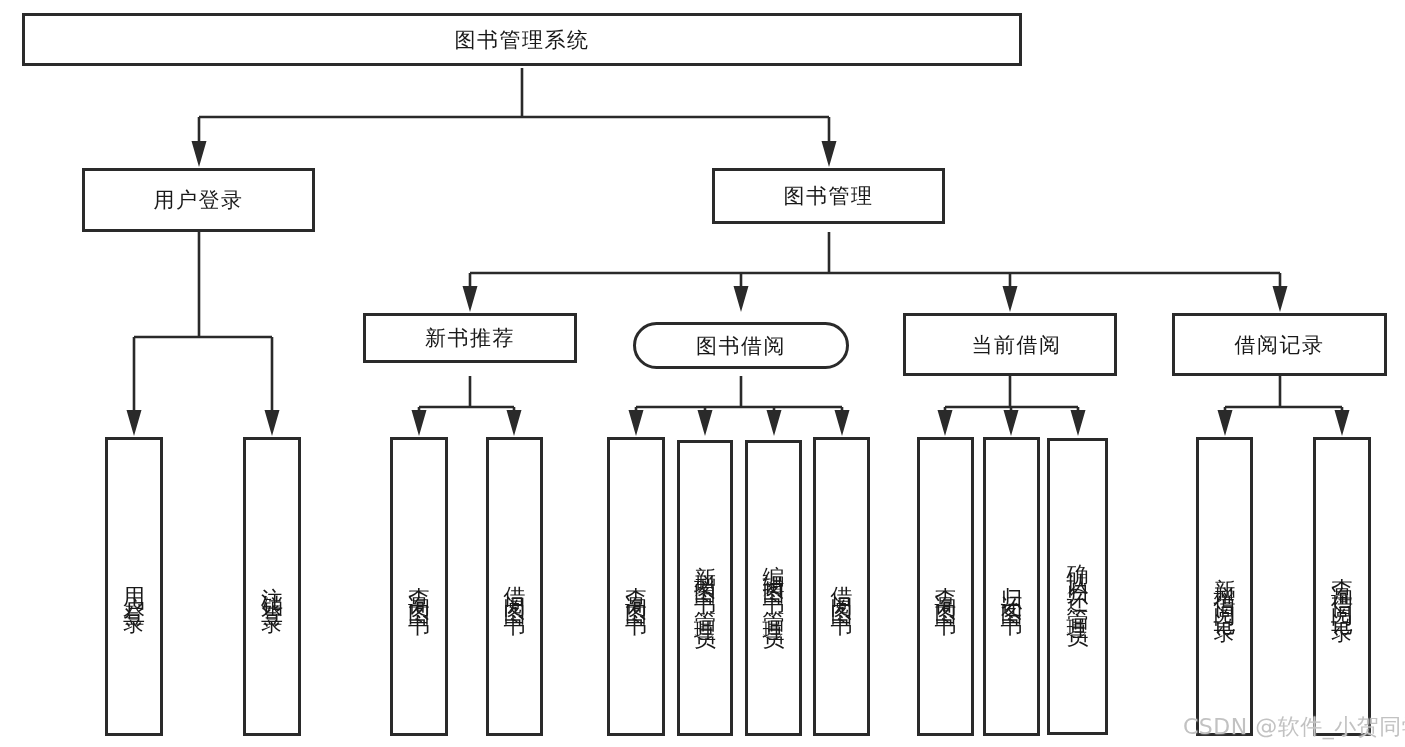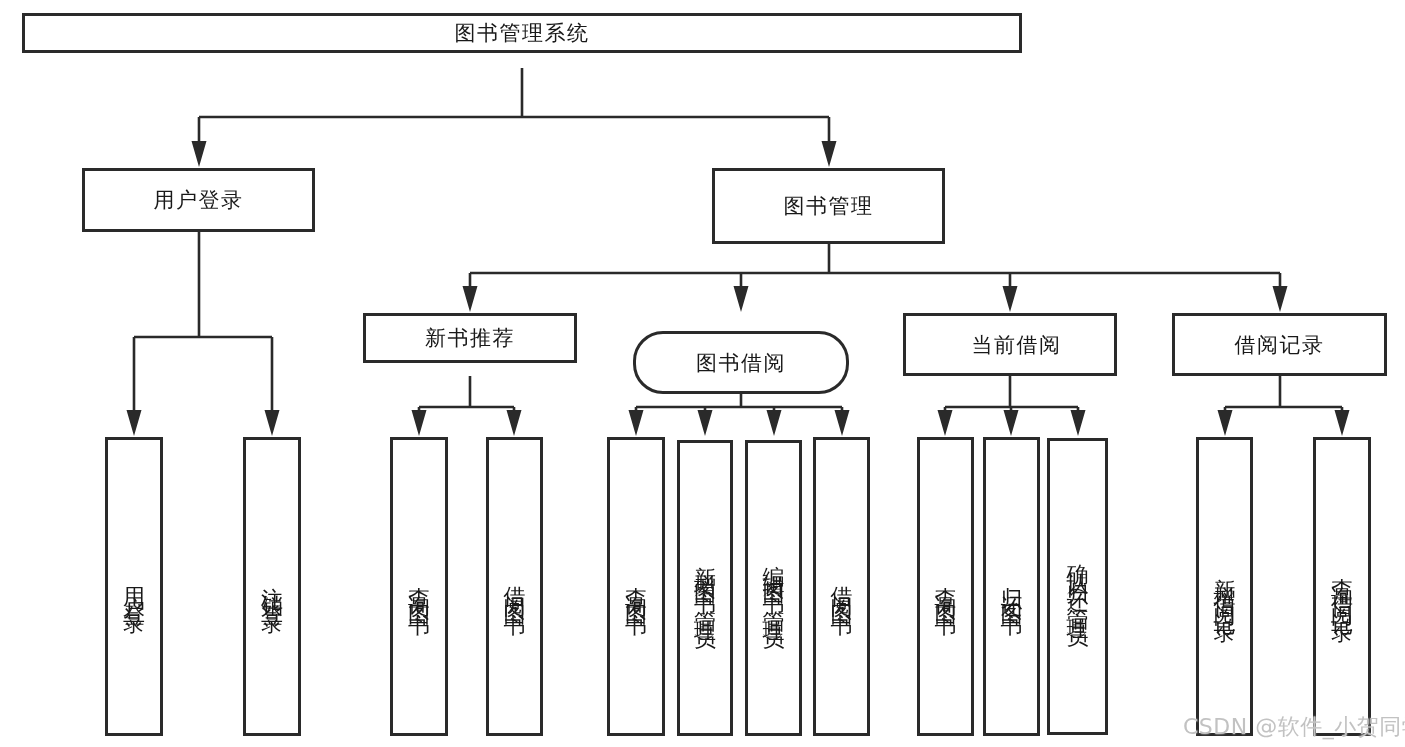--- a/index.html
+++ b/index.html
@@ -61,27 +61,27 @@
       M697.5 410 L712.5 410 L705 436 Z
       M766.5 410 L781.5 410 L774 436 Z
       M834.5 410 L849.5 410 L842 436 Z
       M937.5 410 L952.5 410 L945 436 Z
       M1003.5 410 L1018.5 410 L1011 436 Z
       M1070.5 410 L1085.5 410 L1078 436 Z
       M1217.5 410 L1232.5 410 L1225 436 Z
       M1334.5 410 L1349.5 410 L1342 436 Z"></path>
   </svg>
 
-  <div class="box h" style="left:22px;top:13px;width:1000px;height:40px;">图书管理系统</div>
+  <div class="box h" style="left:22px;top:13px;width:1000px;height:53px;">图书管理系统</div>
 
   <div class="box h" style="left:82px;top:168px;width:233px;height:64px;">用户登录</div>
-  <div class="box h" style="left:712px;top:168px;width:233px;height:76px;">图书管理</div>
+  <div class="box h" style="left:712px;top:168px;width:233px;height:56px;">图书管理</div>
 
   <div class="box h" style="left:363px;top:313px;width:214px;height:50px;">新书推荐</div>
-  <div class="box h" style="left:633px;top:331px;width:216px;height:63px;border-radius:30px;">图书借阅</div>
+  <div class="box h" style="left:633px;top:322px;width:216px;height:47px;border-radius:30px;">图书借阅</div>
   <div class="box h" style="left:903px;top:313px;width:214px;height:63px;padding-left:13px;">当前借阅</div>
   <div class="box h" style="left:1172px;top:313px;width:215px;height:63px;">借阅记录</div>
 
   <div class="box v" style="left:105px;top:437px;width:58px;height:299px;">用户登录</div>
   <div class="box v" style="left:243px;top:437px;width:58px;height:299px;">注销登录</div>
 
   <div class="box v" style="left:390px;top:437px;width:58px;height:299px;">查询图书</div>
   <div class="box v" style="left:486px;top:437px;width:57px;height:299px;">借阅图书</div>
 
   <div class="box v" style="left:607px;top:437px;width:58px;height:299px;">查询图书</div>

